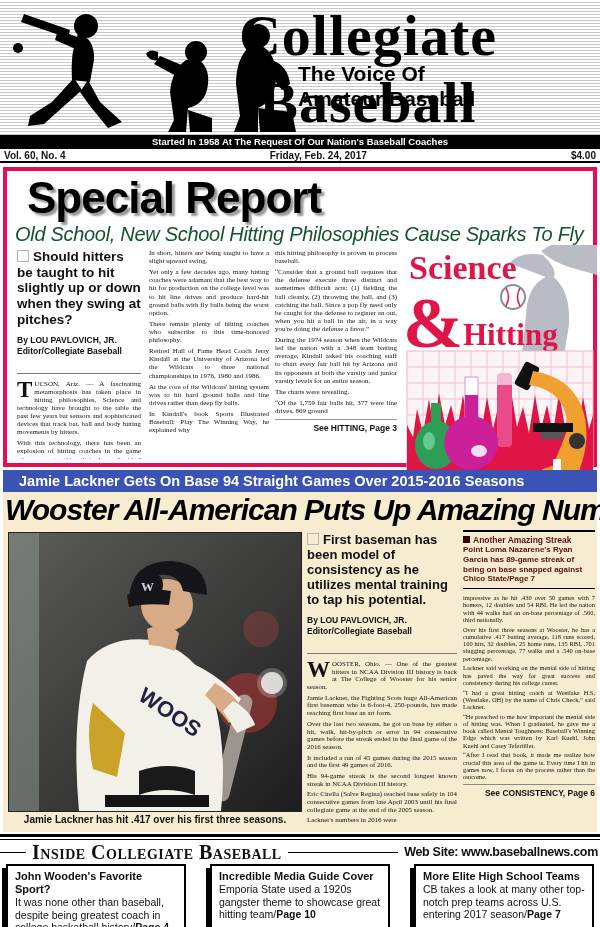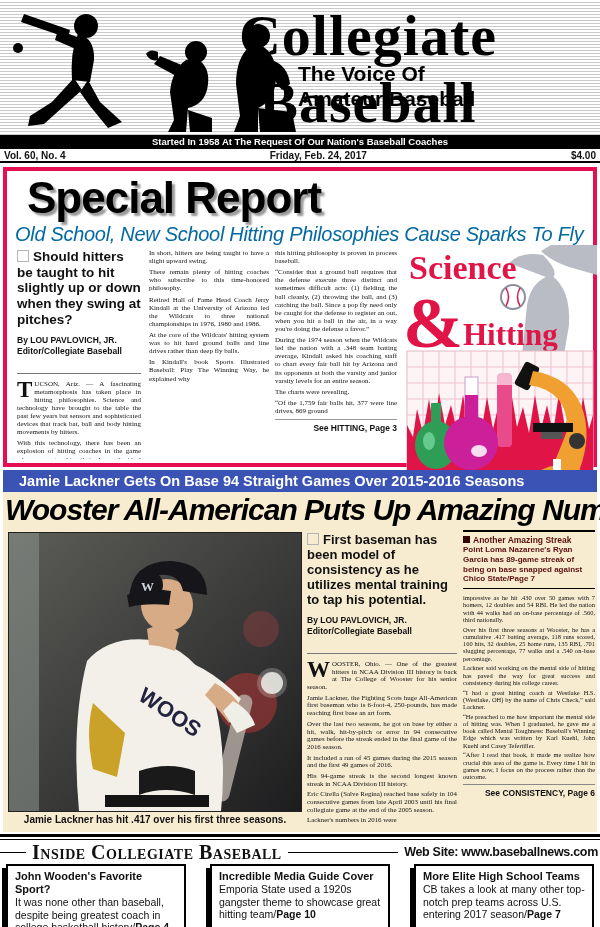--- a/index.html
+++ b/index.html
@@ -17,21 +17,21 @@
     color:#fff;font-size:9.5px;font-weight:bold;text-align:center;line-height:14px;}
   .dateline{position:absolute;left:0;top:149px;width:600px;height:14px;box-sizing:border-box;
     padding:0 4px;border-bottom:2px solid #000;display:flex;justify-content:space-between;
     font-weight:bold;font-size:10px;line-height:13px;}
   
   .sr-box{position:absolute;left:3px;top:167px;width:594px;height:300px;box-sizing:border-box;
     border:4px solid #e60d50;background:#fff;}
   .sr-kicker{position:absolute;left:20px;top:2px;font-size:44px;font-weight:bold;letter-spacing:-1px;
     color:#000;text-shadow:3px 3px 2px #999;}
   .sr-head{position:absolute;left:8px;top:52px;width:578px;font-size:20px;font-style:italic;
-    letter-spacing:-0.3px;white-space:nowrap;color:#0369a1;}
+    letter-spacing:-0.3px;white-space:nowrap;color:#14532d;}
   .sr-cols{position:absolute;left:8px;top:78px;right:8px;bottom:4px;}
   .sr-col{position:absolute;top:0;bottom:0;overflow:hidden;}
   .sr-col1{left:2px;width:124px;}
   .sr-col2{left:134px;width:120px;}
   .sr-col3{left:260px;width:122px;}
   .standfirst{font-size:13.5px;font-weight:bold;line-height:1.16;color:#111;}
   .checkbox{display:inline-block;width:10px;height:10px;border:1.5px solid #b5b5b5;
     vertical-align:-1px;margin-right:4px;}
   .byline-block{margin-top:8px;padding-bottom:16px;border-bottom:1px solid #777;font-size:8.5px;
     font-weight:bold;line-height:1.25;}
@@ -150,20 +150,21 @@
         <div class="byline-block">
           <div>By LOU PAVLOVICH, JR.</div>
           <div>Editor/Collegiate Baseball</div>
         </div>
         <p class="body-p dropcap mt6">TUCSON, Ariz. — A fascinating metamorphosis has taken place in hitting philosophies. Science and technology have brought to the table the past few years bat sensors and sophisticated devices that track bat, ball and body hitting movements by hitters.</p>
         <p class="body-p">With this technology, there has been an explosion of hitting coaches in the game who are now teaching their players the ideal launch angle for balls, ideal attack angle and other mechanics dictated by numbers.</p>
       </div>
 
       <div class="sr-col sr-col2">
         <p class="body-p">In short, hitters are being taught to have a slight upward swing.</p>
+        <p class="body-p">Yet only a few decades ago, many hitting coaches were adamant that the best way to hit for production on the college level was to hit line drives and produce hard-hit ground balls with fly balls being the worst option.</p>
         <p class="body-p">There remain plenty of hitting coaches who subscribe to this time-honored philosophy.</p>
         <p class="body-p">Retired Hall of Fame Head Coach Jerry Kindall at the University of Arizona led the Wildcats to three national championships in 1976, 1980 and 1986.</p>
         <p class="body-p">At the core of the Wildcats' hitting system was to hit hard ground balls and line drives rather than deep fly balls.</p>
         <p class="body-p">In Kindall's book Sports Illustrated Baseball: Play The Winning Way, he explained why</p>
       </div>
 
       <div class="sr-col sr-col3">
         <p class="body-p">this hitting philosophy is proven in process baseball.</p>
         <p class="body-p">“Consider that a ground ball requires that the defense execute three distinct and sometimes difficult acts: (1) fielding the ball cleanly, (2) throwing the ball, and (3) catching the ball. Since a pop fly need only be caught for the defense to register an out, when you hit a ball in the air, in a way you're doing the defense a favor.”</p>
         <p class="body-p">During the 1974 season when the Wildcats led the nation with a .348 team batting average, Kindall asked his coaching staff to chart every fair ball hit by Arizona and its opponents at both the varsity and junior varsity levels for an entire season.</p>

